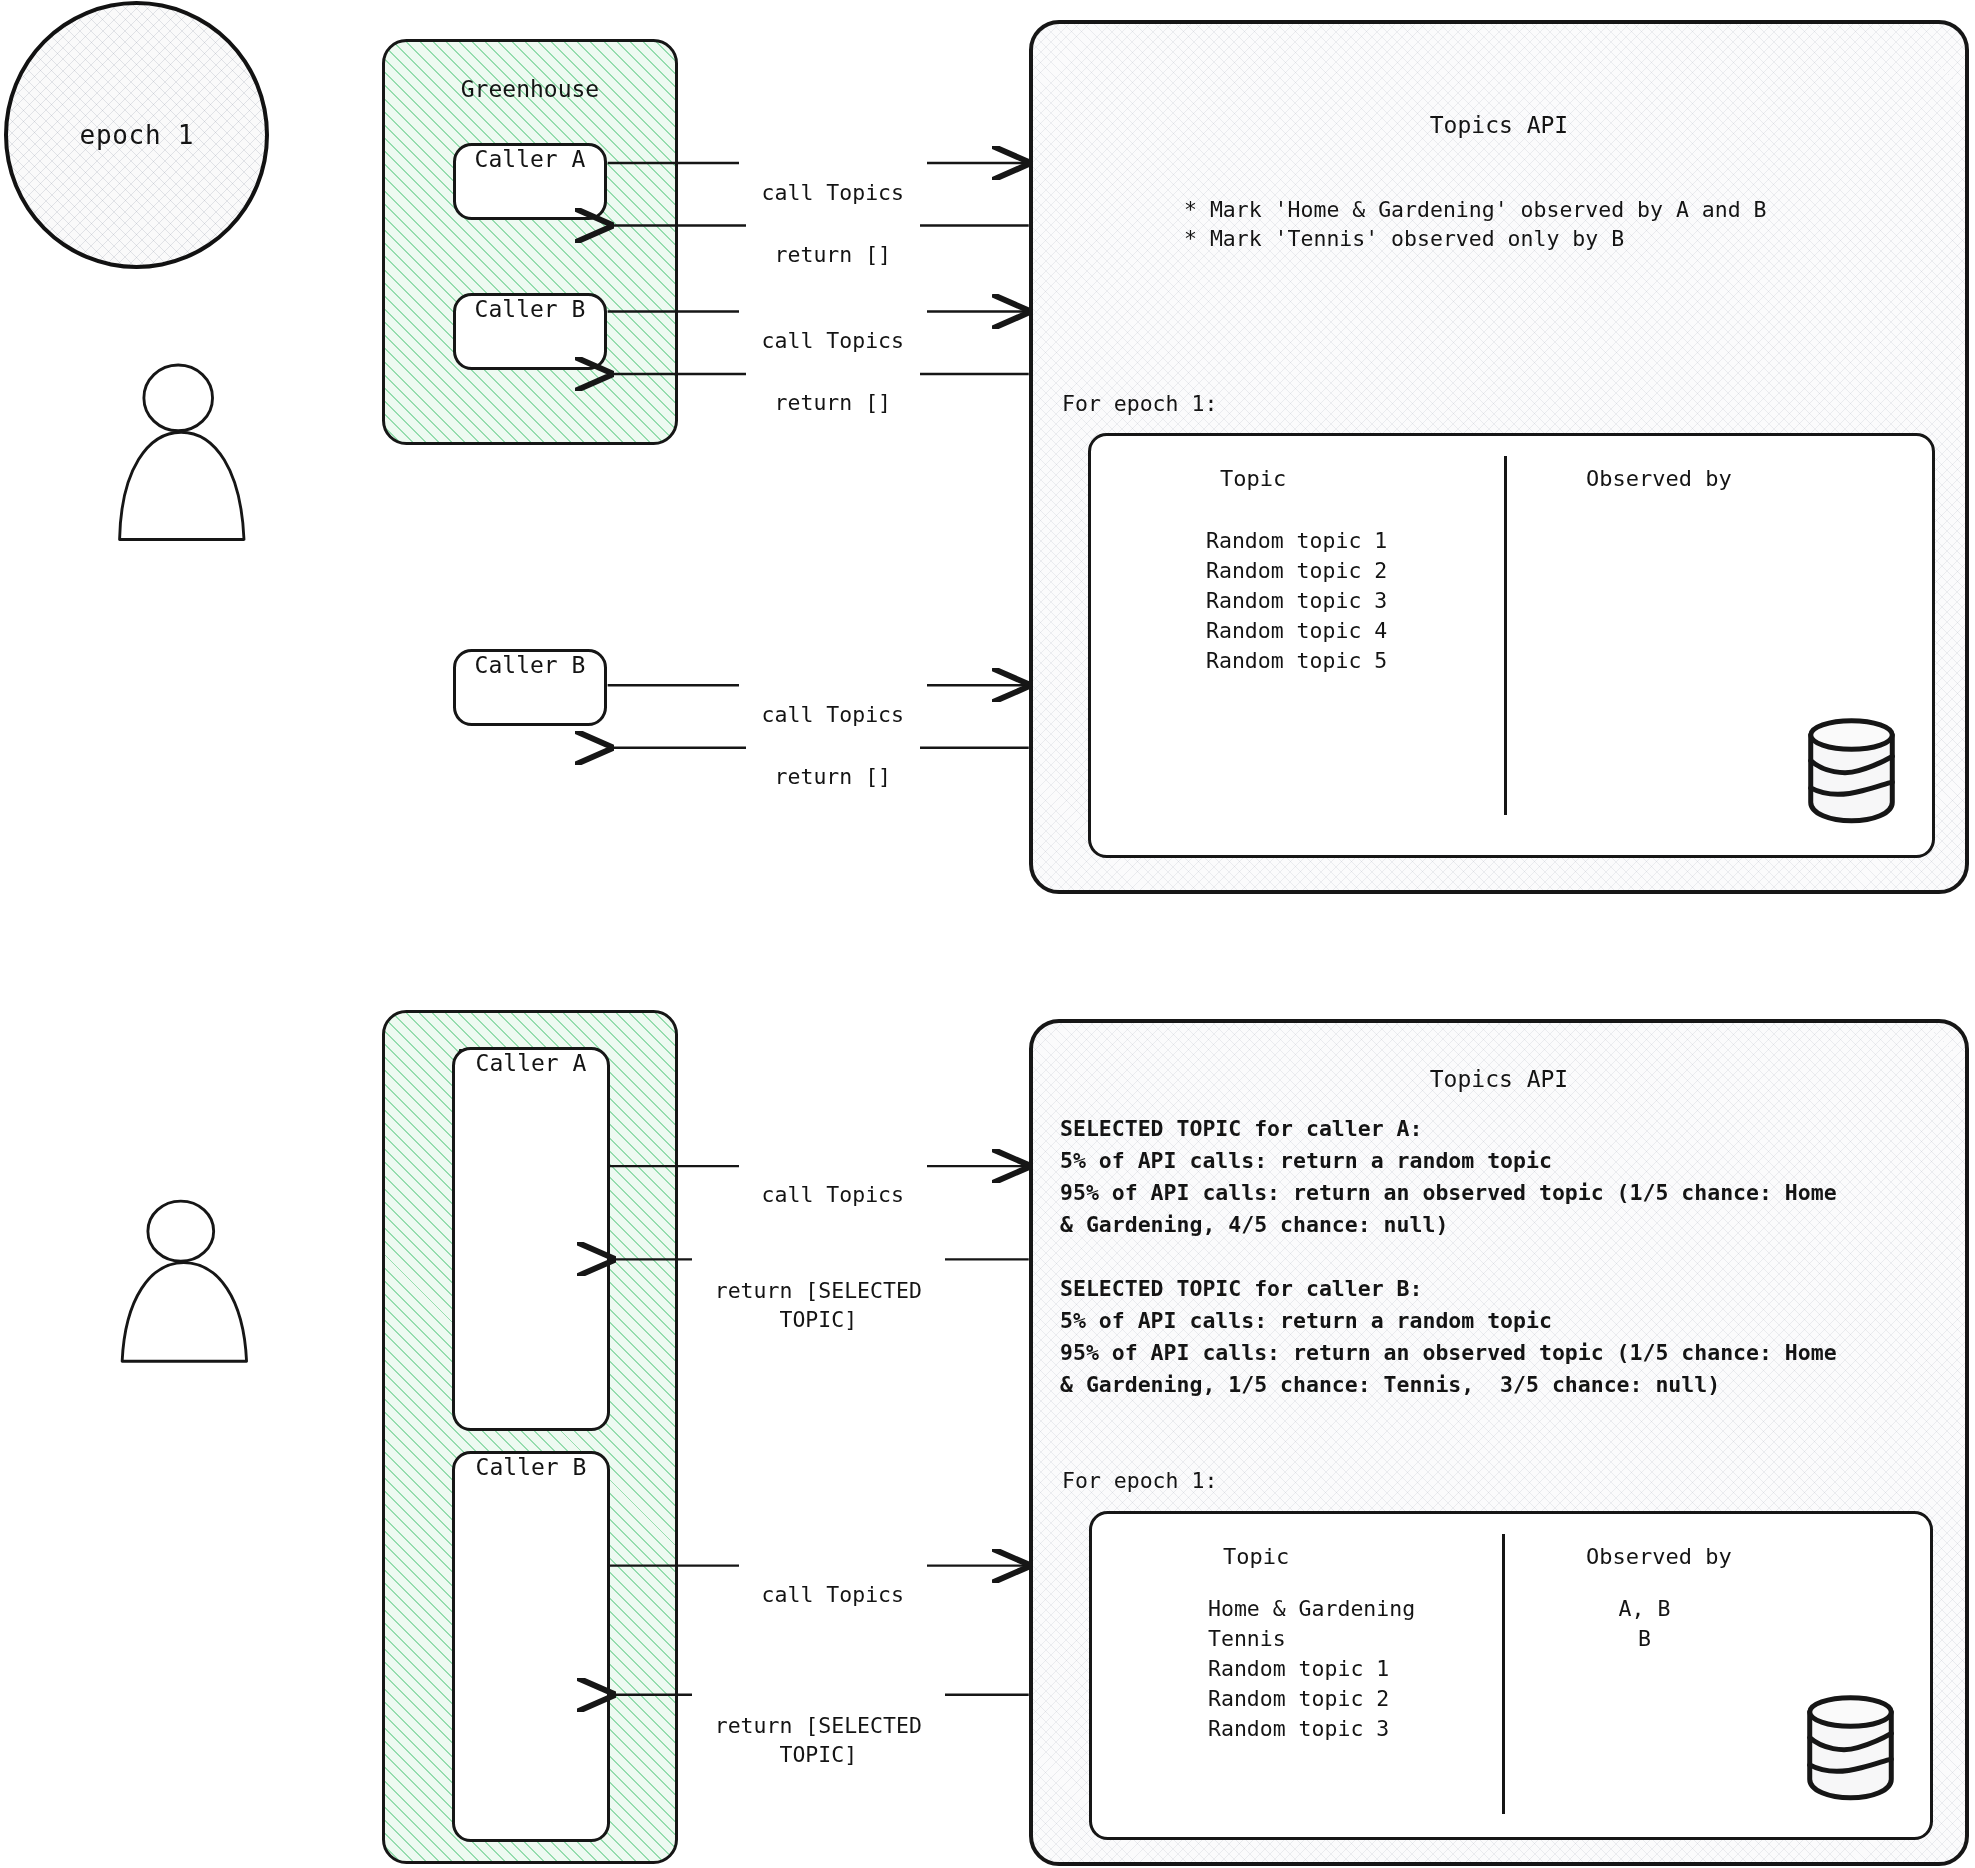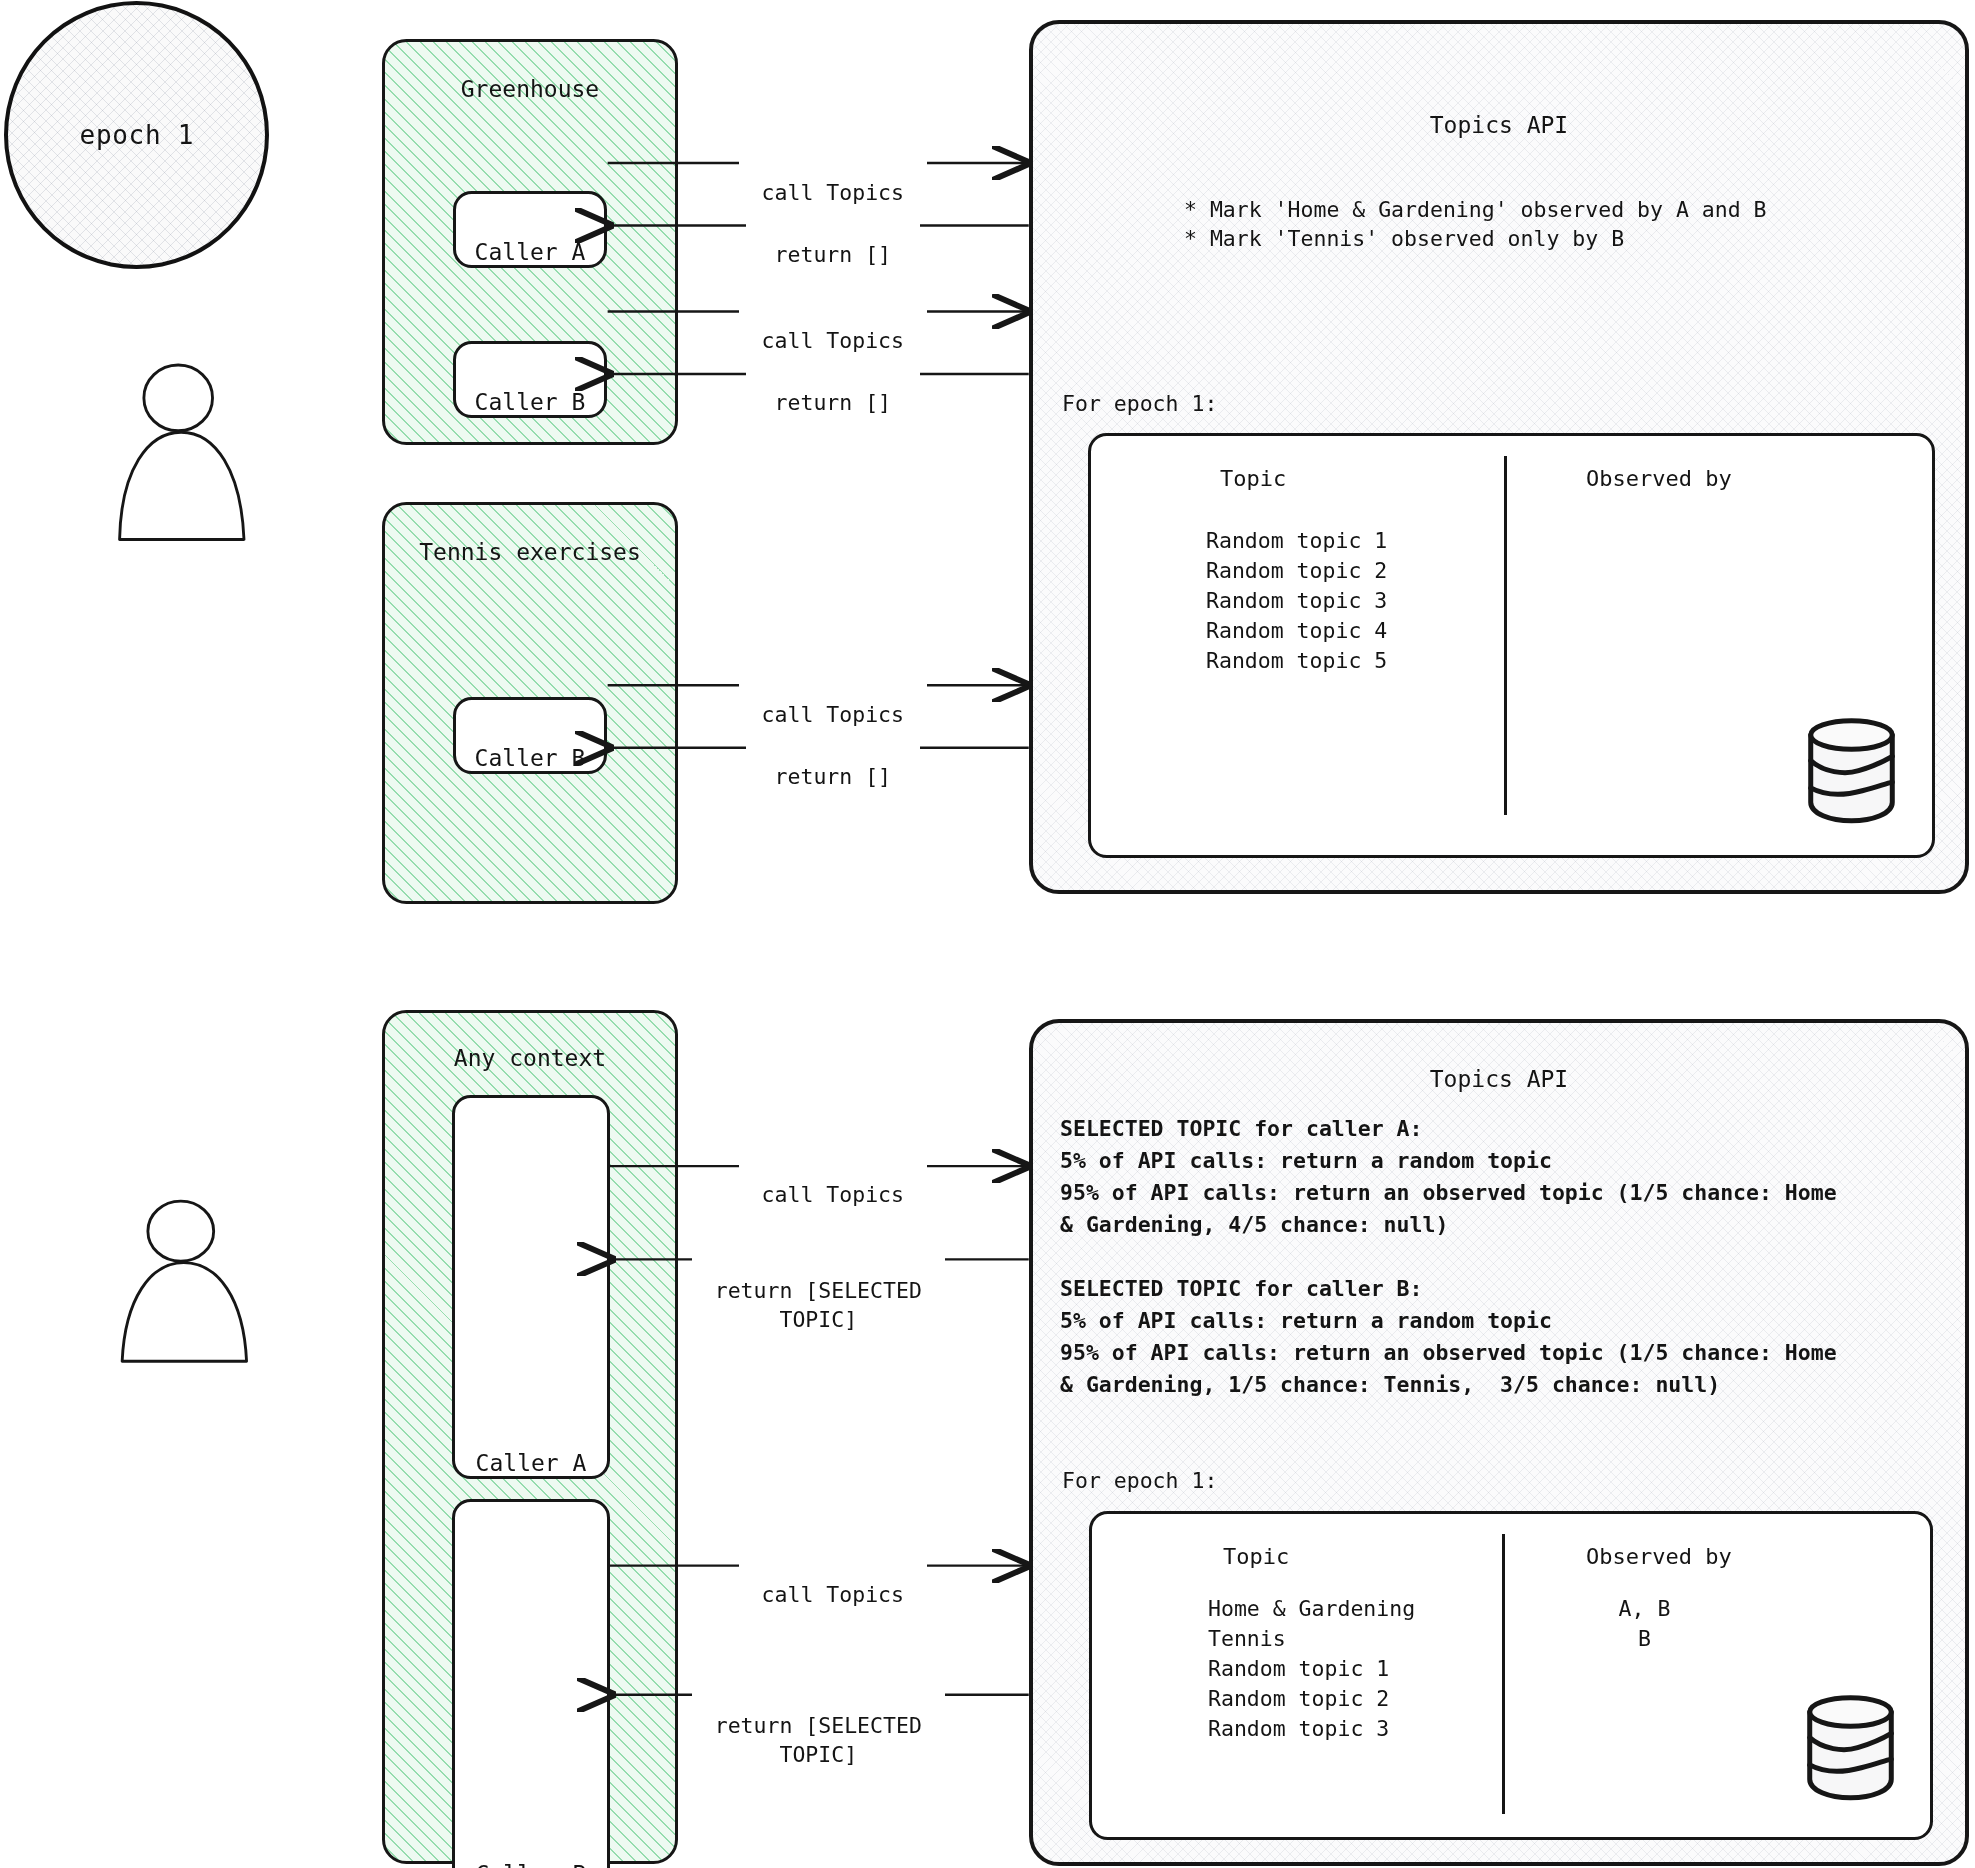--- a/index.html
+++ b/index.html
@@ -53,21 +53,21 @@
     font-size:23px;
     color:#141414;
     white-space:nowrap;
   }
 
   
   .caller{
     border:3.6px solid #161616;
     border-radius:18.7px;
     background:#ffffff;
-    display:flex;align-items:flex-end;justify-content:center;margin-top:48px;
+    display:flex;align-items:flex-start;justify-content:center;
   }
   .caller-label{
     font-size:23px;
     color:#141414;
     white-space:nowrap;
   }
 
   
   .api{
     border:4.3px solid #161616;
@@ -150,23 +150,20 @@
   </div>
 
   <div class="abs caller" style="left:453px;top:143px;width:154px;height:77px;">
     <span class="caller-label">Caller A</span>
   </div>
 
   <div class="abs caller" style="left:453px;top:293px;width:154px;height:77px;">
     <span class="caller-label">Caller B</span>
   </div>
 
-  <div class="abs ctx" style="left:382px;top:502px;width:296px;height:402px;">
-    <div class="ctx-title" style="top:34px;">Tennis exercises</div>
-  </div>
 
   <div class="abs caller" style="left:453px;top:649px;width:154px;height:77px;">
     <span class="caller-label">Caller B</span>
   </div>
 
   <div class="abs conn" style="left:0;top:0;width:1975px;height:933px;pointer-events:none;">
     <svg width="1975" height="933" viewBox="0 0 2753 1300">
       <defs>
         <marker id="ah" markerWidth="16" markerHeight="14" refX="15" refY="7" orient="auto">
           <path d="M0,0 L16,7 L0,14" fill="none" stroke="#161616" stroke-width="2.4"></path>

